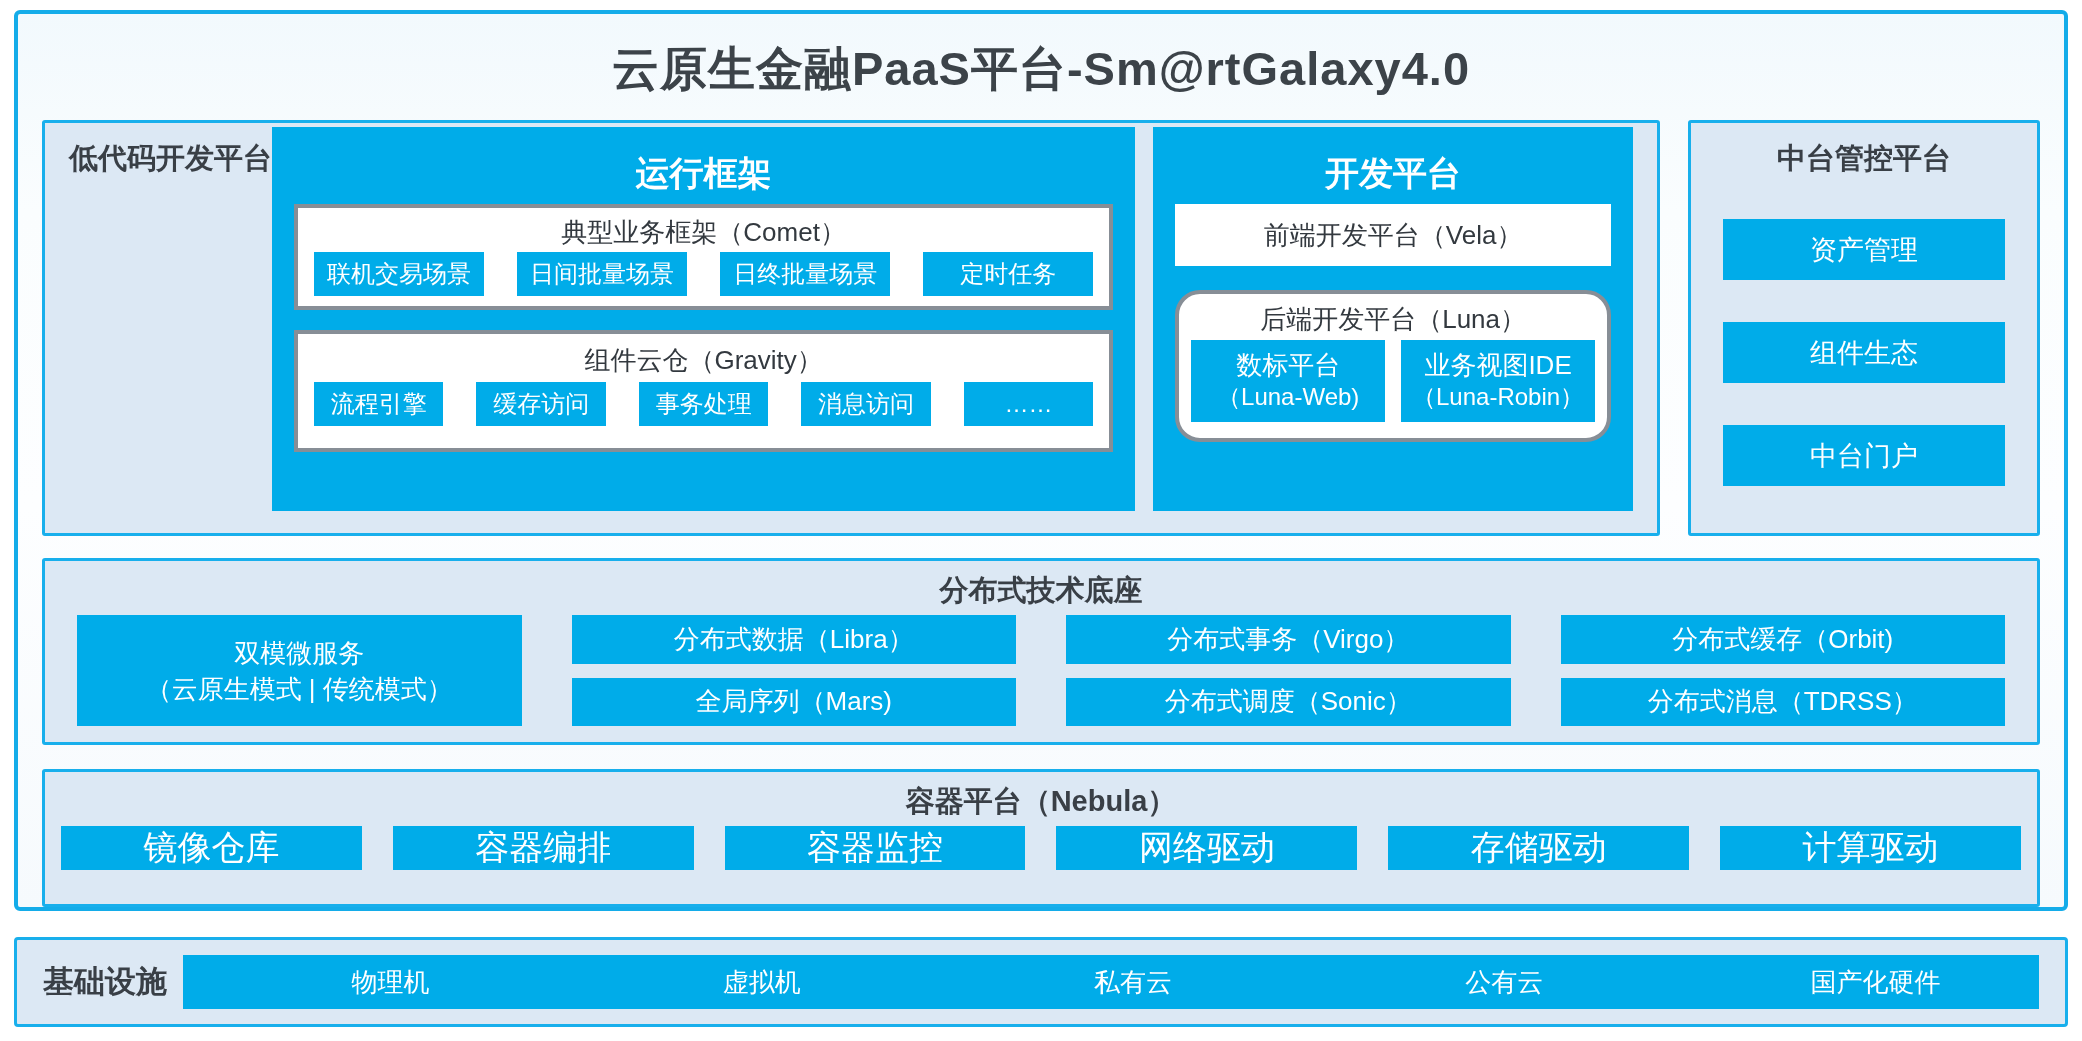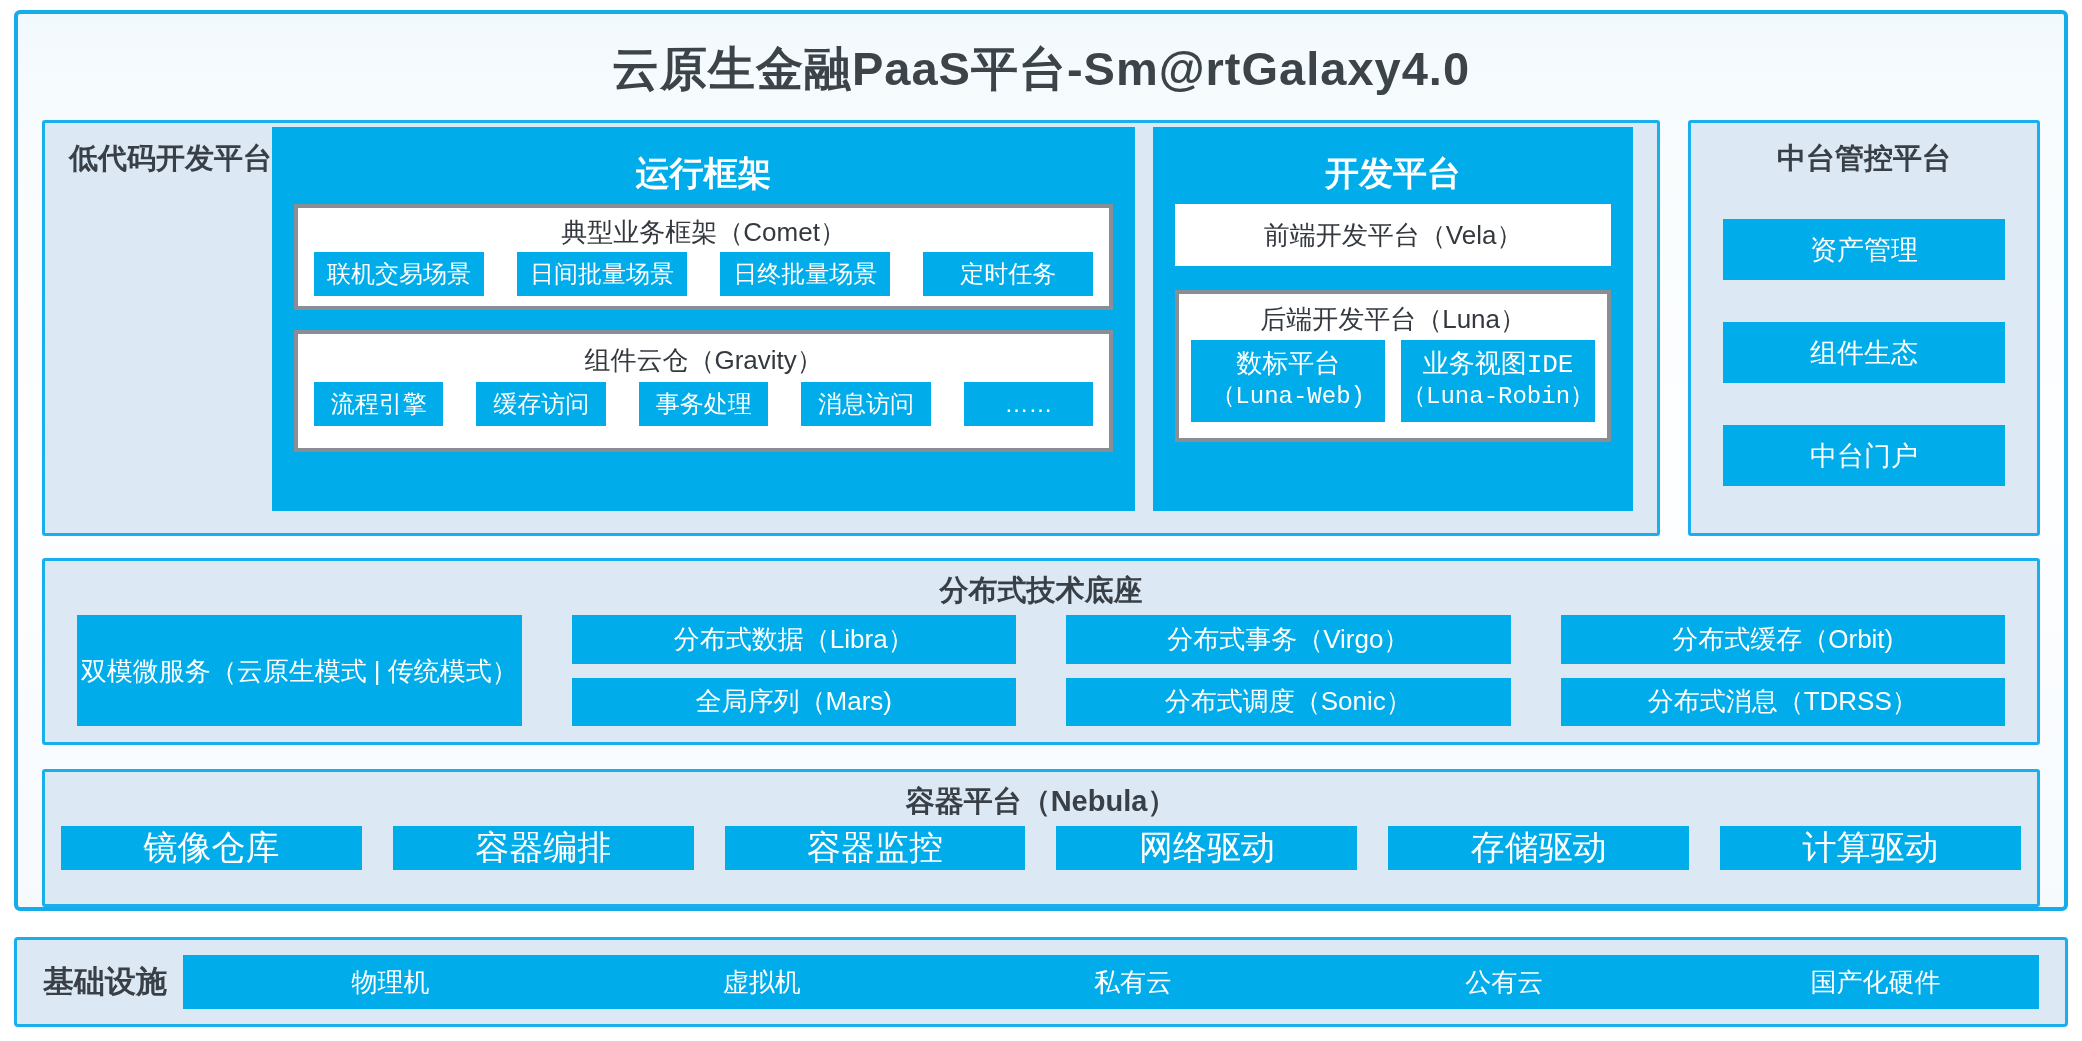--- a/index.html
+++ b/index.html
@@ -68,26 +68,26 @@
     font-size: 24px;
     display: flex; align-items: center; justify-content: center;
     text-align: center;
   }
   .box-comet { height: 106px; }
   .box-gravity { height: 122px; margin-top: 20px; }
   .box-gravity .wb-title { height: 48px; line-height: 52px; }
 
   .box-vela { height: 62px; }
   .box-vela .wb-title { height: 62px; line-height: 62px; }
-  .box-luna { height: 152px; margin-top: 24px; }
+  .box-luna { height: 152px; margin-top: 24px; border-radius: 25px; }
   .box-luna .wb-title { height: 46px; line-height: 50px; }
   .btn-2line { height: 82px; flex-direction: column; line-height: 32px; }
   .btn-2line .l1 { font-size: 26px; }
   .btn-2line .l2 { font-size: 24px; }
-  .box-luna .btn-row { gap: 16px; margin: 0 12px; font-family: Liberation Mono, monospace; }
+  .box-luna .btn-row { gap: 16px; margin: 0 12px; }
 
   
   .midplatform { width: 352px; padding: 4px 32px; display: flex; flex-direction: column; }
   .midplatform > .panel-title { height: 62px; line-height: 62px; }
   .side-btn {
     height: 61px; margin-top: 42px;
     background: #00ace9; color: #ffffff; font-size: 27px;
     display: flex; align-items: center; justify-content: center;
   }
   .side-btn:nth-of-type(2) { margin-top: 30px; }
@@ -99,21 +99,21 @@
     display: grid;
     grid-template-columns: repeat(4, 1fr);
     gap: 14px 50px;
     height: 111px;
   }
   .cell {
     background: #00ace9; color: #ffffff; font-size: 26px;
     display: flex; align-items: center; justify-content: center;
     text-align: center;
   }
-  .cell-dual { grid-row: 1 / 3; flex-direction: row; line-height: 36px; }
+  .cell-dual { grid-row: 1 / 3; flex-direction: column; line-height: 36px; }
 
   
   .band2 { margin: 24px 24px 0; padding: 2px 16px 16px; height: 138px; }
   .band2 > .panel-title { height: 52px; line-height: 54px; }
   .cont-row { display: flex; gap: 31px; }
   .cont-row .btn { height: 44px; font-size: 34px; }
 
   
   .infra {
     position: absolute; left: 14px; top: 937px;

